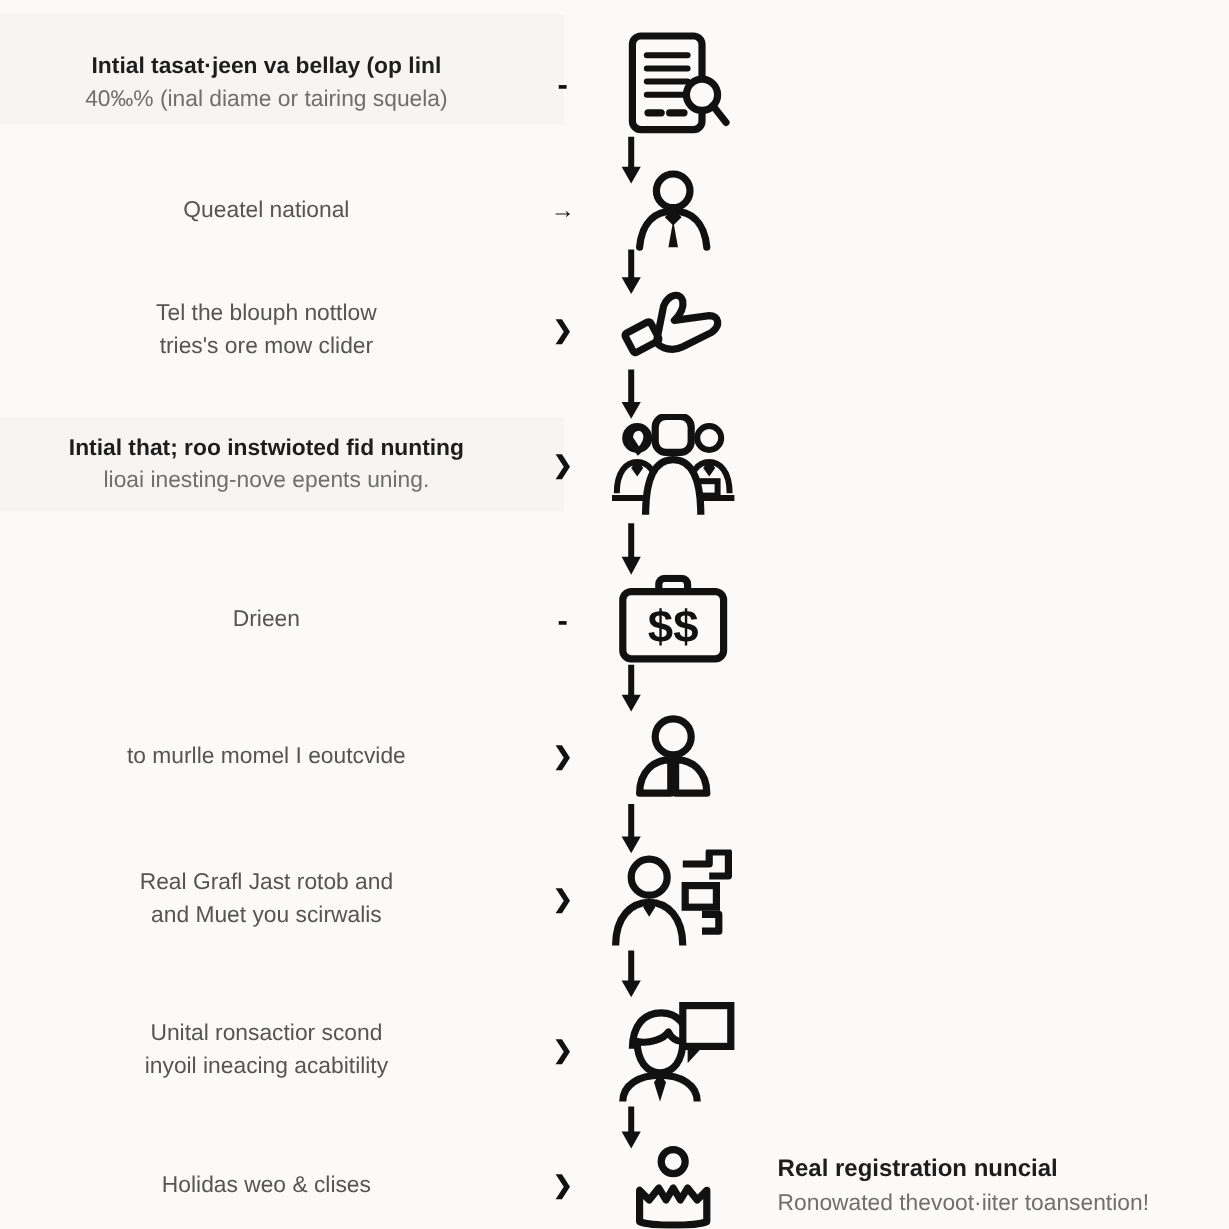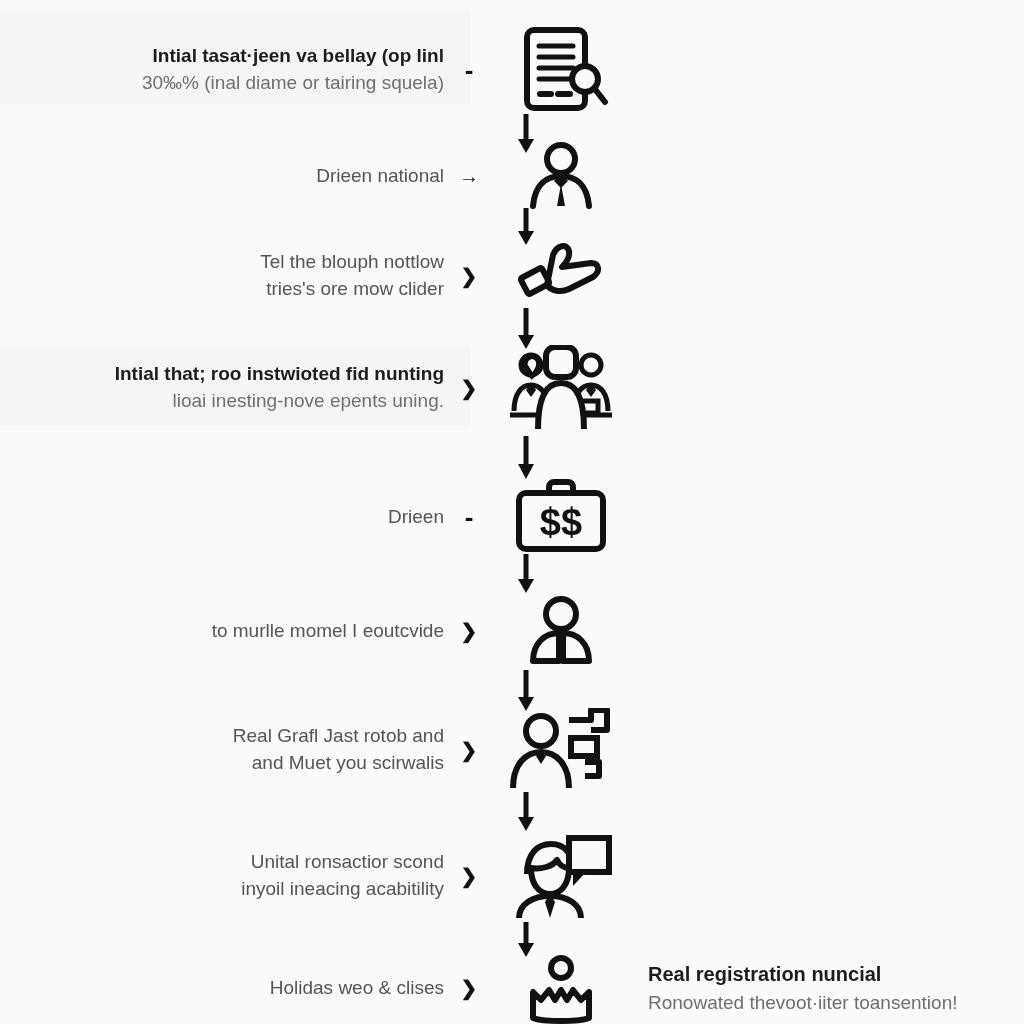--- a/index.html
+++ b/index.html
@@ -37,21 +37,21 @@
     position: absolute;
     left: 0;
     width: 1024px;
     display: flex;
     align-items: center;
   }
 
   .text-col {
     width: 452px;
     padding-right: 8px;
-    text-align: right;
+    text-align: center;
     box-sizing: border-box;
   }
   .text-col .line {
     display: block;
     line-height: 1.42;
     white-space: nowrap;
   }
   .t-bold {
     font-weight: bold;
     color: #1d1d1d;
@@ -108,21 +108,21 @@
 <body>
 
 <div class="flow">
 
   <div class="bg-band" id="band-1"></div>
   <div class="bg-band" id="band-2"></div>
 
   <div class="row" style="top:20px; height:100px;">
     <div class="text-col">
       <span class="line t-bold">Intial tasat·jeen va bellay (op linl</span>
-      <span class="line t-reg">30‰% (inal diame or tairing squela)</span>
+      <span class="line t-reg">40‰% (inal diame or tairing squela)</span>
     </div>
     <div class="marker-col dash">-</div>
     <div class="icon-col">
       <span>
         <svg width="96" height="92" viewBox="0 0 96 92">
           <rect x="14" y="6" width="58" height="78" rx="7" fill="none" stroke="#111" stroke-width="6"></rect>
           <g stroke="#111" stroke-width="5" stroke-linecap="round">
             <line x1="26" y1="22" x2="60" y2="22"></line>
             <line x1="26" y1="33" x2="60" y2="33"></line>
             <line x1="26" y1="44" x2="60" y2="44"></line>
@@ -142,21 +142,21 @@
 
   <div class="connector" style="top:112px;">
     <svg width="26" height="42" viewBox="0 0 26 42">
       <line x1="13" y1="2" x2="13" y2="30" stroke="#111" stroke-width="5"></line>
       <polygon points="13,41 5,27 21,27" fill="#111"></polygon>
     </svg>
   </div>
 
   <div class="row" style="top:140px; height:72px;">
     <div class="text-col">
-      <span class="line t-mid">Drieen national</span>
+      <span class="line t-mid">Queatel national</span>
     </div>
     <div class="marker-col">→</div>
     <div class="icon-col">
       <span>
         <svg width="80" height="72" viewBox="0 0 80 72">
           <circle cx="40" cy="19" r="14" fill="none" stroke="#111" stroke-width="6"></circle>
           <path d="M12 66 C14 44 26 36 40 36 C54 36 66 44 68 66" fill="none" stroke="#111" stroke-width="6" stroke-linecap="round"></path>
           <polygon points="40,34 33,41 40,48 47,41" fill="#111"></polygon>
           <polygon points="40,44 36,66 44,66" fill="#111"></polygon>
         </svg>

